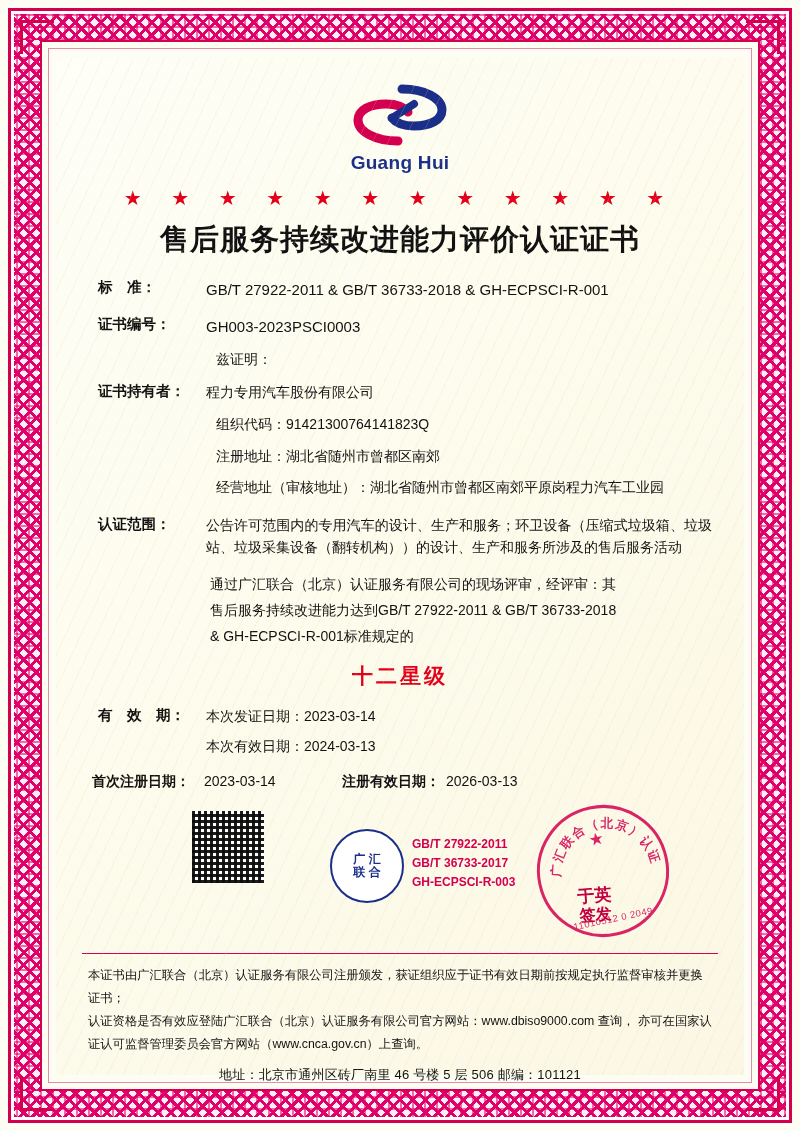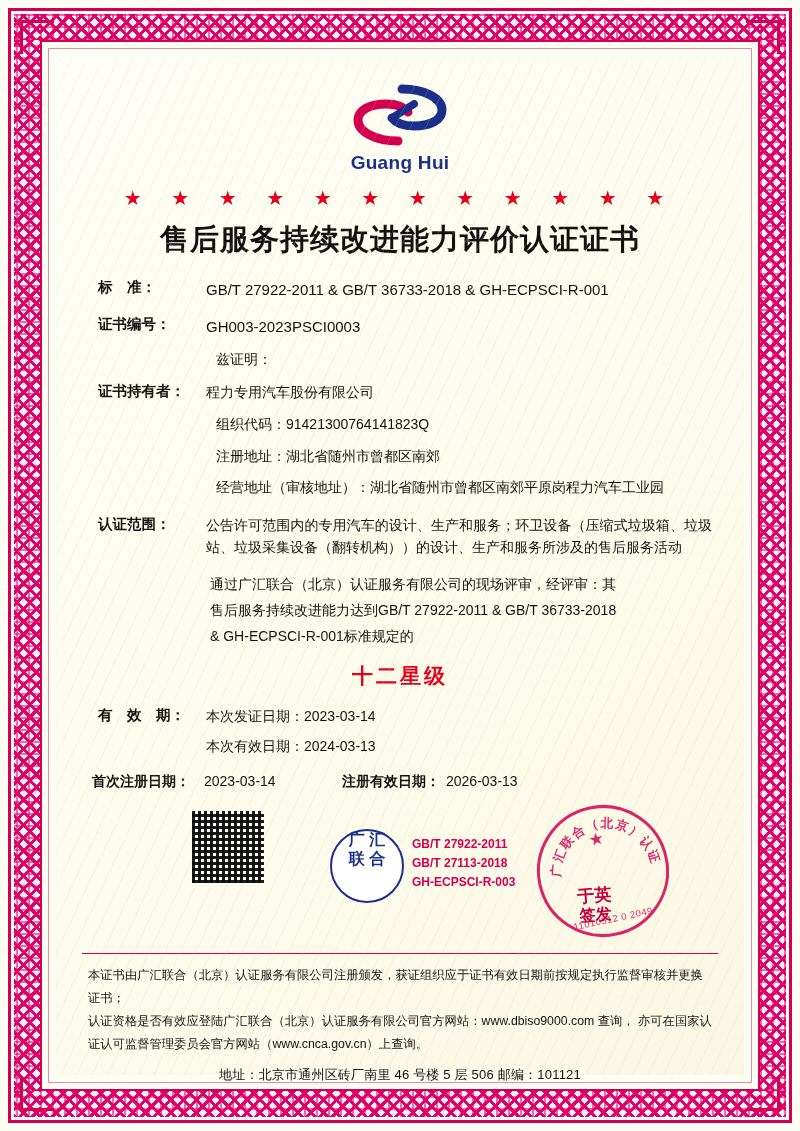--- a/index.html
+++ b/index.html
@@ -137,22 +137,22 @@
       repeating-linear-gradient(0deg,#111 0 3px, #fff 3px 6px),
       repeating-linear-gradient(90deg,#111 0 3px, transparent 3px 6px);
     background-blend-mode: multiply;
     opacity: .95;
   }
   .seal-blue {
     position: absolute; left: 248px; top: 28px;
     width: 74px; height: 74px; border-radius: 50%;
     border: 2px solid #1b2f8a;
     background: #fff;
-    color: #1b2f8a; font-size: 16px; font-weight: bold;
-    display: flex; flex-direction: column; align-items: center; justify-content: flex-start;
+    color: #1b2f8a; font-size: 12px; font-weight: bold;
+    display: flex; flex-direction: column; align-items: center; justify-content: center;
     line-height: 1.15;
   }
   .std-list {
     position: absolute; left: 330px; top: 34px;
     font-size: 12px; font-weight: bold; color: #d4004f; line-height: 1.55;
   }
   .seal-red {
     position: absolute; left: 455px; top: 4px;
     width: 132px; height: 132px; border-radius: 50%;
     border: 3px solid #d4004f;
@@ -308,21 +308,21 @@
     <div class="graphics">
       <div class="qr"></div>
 
       <div class="seal-blue">
         <span>广 汇</span>
         <span>联 合</span>
       </div>
 
       <div class="std-list">
         <div>GB/T 27922-2011</div>
-        <div>GB/T 27113-2018</div>
+        <div>GB/T 36733-2017</div>
         <div>GH-ECPSCI-R-003</div>
       </div>
 
       <div class="seal-red">
         <div class="star">★</div>
         <div class="ring-text">
           <svg width="120" height="120" viewBox="0 0 120 120">
             <defs>
               <path id="arc" d="M 14,60 A 46,46 0 1 1 106,60"></path>
             </defs>

